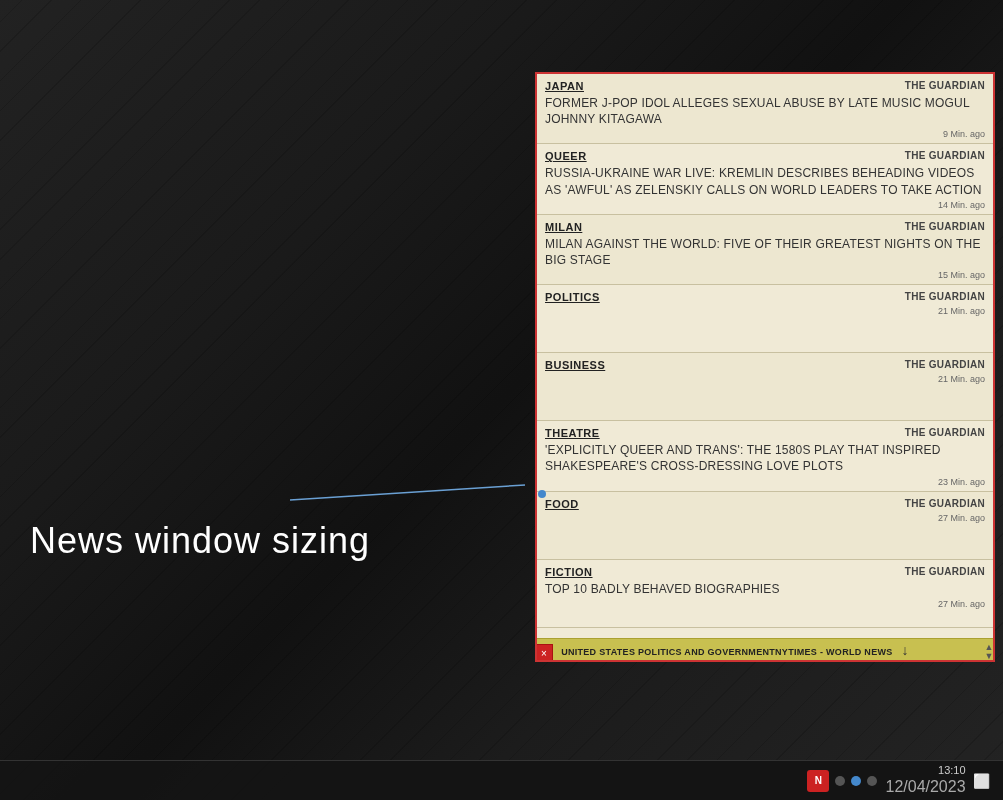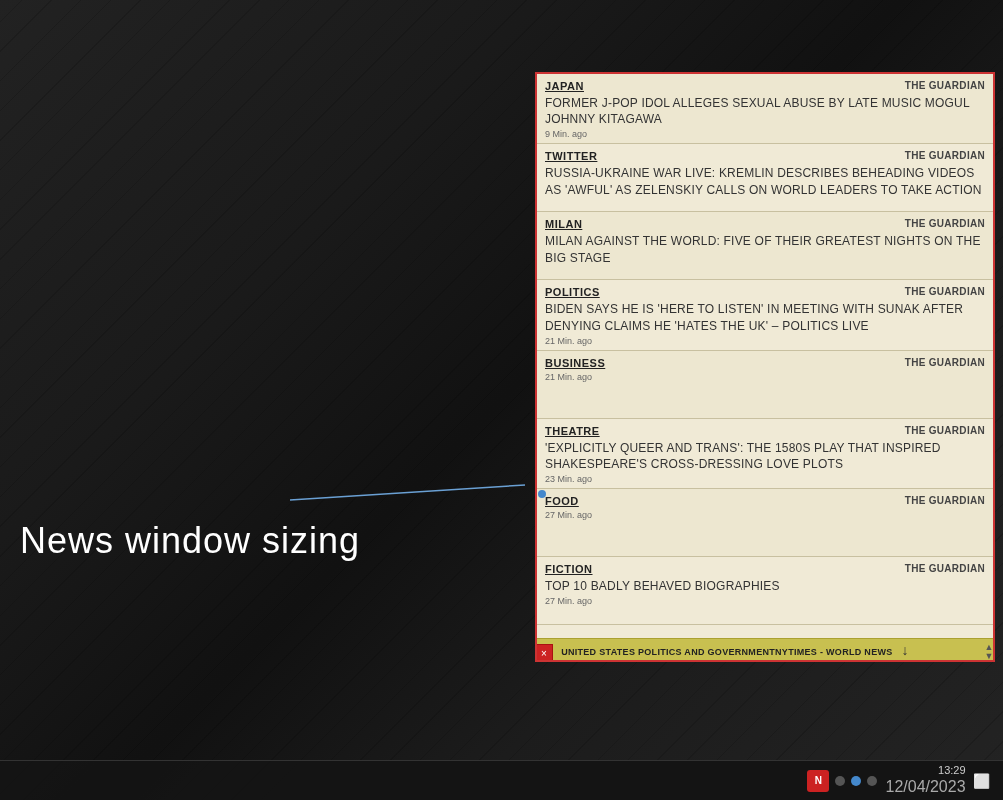--- a/index.html
+++ b/index.html
@@ -30,21 +30,21 @@
         transparent,
         transparent 20px,
         rgba(0,0,0,0.15) 20px,
         rgba(0,0,0,0.15) 21px
       );
     }
 
     
     .main-label {
       position: absolute;
-      left: 20px;
+      left: 30px;
       top: 520px;
       font-size: 36px;
       color: #ffffff;
       font-weight: 300;
       letter-spacing: 1px;
       white-space: nowrap;
     }
 
     
     .news-window {
@@ -168,20 +168,21 @@
       font-size: 12px;
       color: #333;
       line-height: 1.35;
       text-transform: uppercase;
       letter-spacing: 0.2px;
     }
 
     .news-time {
       font-size: 9px;
       color: #666;
+      text-align: right;
       margin-top: 2px;
     }
 
     
     .bottom-bar {
       height: 22px;
       background: #c8c050;
       display: flex;
       align-items: center;
       padding: 0 8px;
@@ -295,40 +296,41 @@
       <div class="news-item-header">
         <span class="news-category">JAPAN</span>
         <span class="news-source">THE GUARDIAN</span>
       </div>
       <div class="news-headline">FORMER J-POP IDOL ALLEGES SEXUAL ABUSE BY LATE MUSIC MOGUL JOHNNY KITAGAWA</div>
       <div class="news-time">9 Min. ago</div>
     </div>
 
     <div class="news-item">
       <div class="news-item-header">
-        <span class="news-category">TWITTER</span>
+        <span class="news-category">QUEER</span>
         <span class="news-source">THE GUARDIAN</span>
       </div>
       <div class="news-headline">RUSSIA-UKRAINE WAR LIVE: KREMLIN DESCRIBES BEHEADING VIDEOS AS 'AWFUL' AS ZELENSKIY CALLS ON WORLD LEADERS TO TAKE ACTION</div>
+      <div class="news-time">14 Min. ago</div>
     </div>
 
     <div class="news-item">
       <div class="news-item-header">
         <span class="news-category">MILAN</span>
         <span class="news-source">THE GUARDIAN</span>
       </div>
       <div class="news-headline">MILAN AGAINST THE WORLD: FIVE OF THEIR GREATEST NIGHTS ON THE BIG STAGE</div>
+      <div class="news-time">15 Min. ago</div>
     </div>
 
     <div class="news-item">
       <div class="news-item-header">
         <span class="news-category">POLITICS</span>
         <span class="news-source">THE GUARDIAN</span>
       </div>
-      <div class="news-headline">BIDEN SAYS HE IS 'HERE TO LISTEN' IN MEETING WITH SUNAK AFTER DENYING CLAIMS HE 'HATES THE UK' – POLITICS LIVE</div>
       <div class="news-time">21 Min. ago</div>
     </div>
 
     <div class="news-item">
       <div class="news-item-header">
         <span class="news-category">BUSINESS</span>
         <span class="news-source">THE GUARDIAN</span>
       </div>
       <div class="news-time">21 Min. ago</div>
     </div>
@@ -380,17 +382,17 @@
 </div>
 
 <div class="taskbar">
   <div class="taskbar-icons">
     <div class="taskbar-icon">N</div>
     <div class="taskbar-circle"></div>
     <div class="taskbar-circle" style="background:#4488cc;"></div>
     <div class="taskbar-circle"></div>
   </div>
   <div class="taskbar-time">
-    <div>13:29</div>
+    <div>13:10</div>
     <div style="font-size:16px; color:#aaa;">12/04/2023</div>
   </div>
   <div class="taskbar-notif">⬜</div>
 </div>
 
 </body></html>

